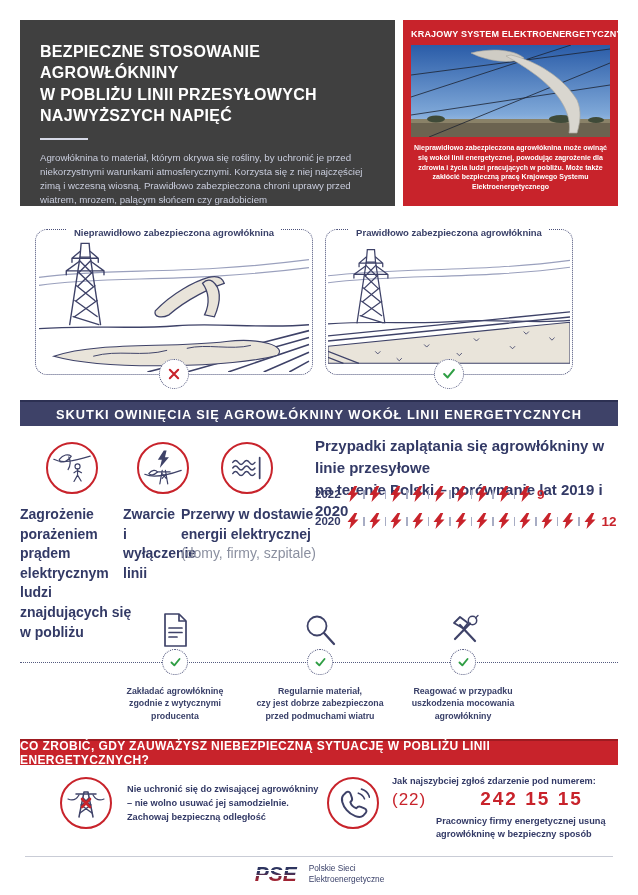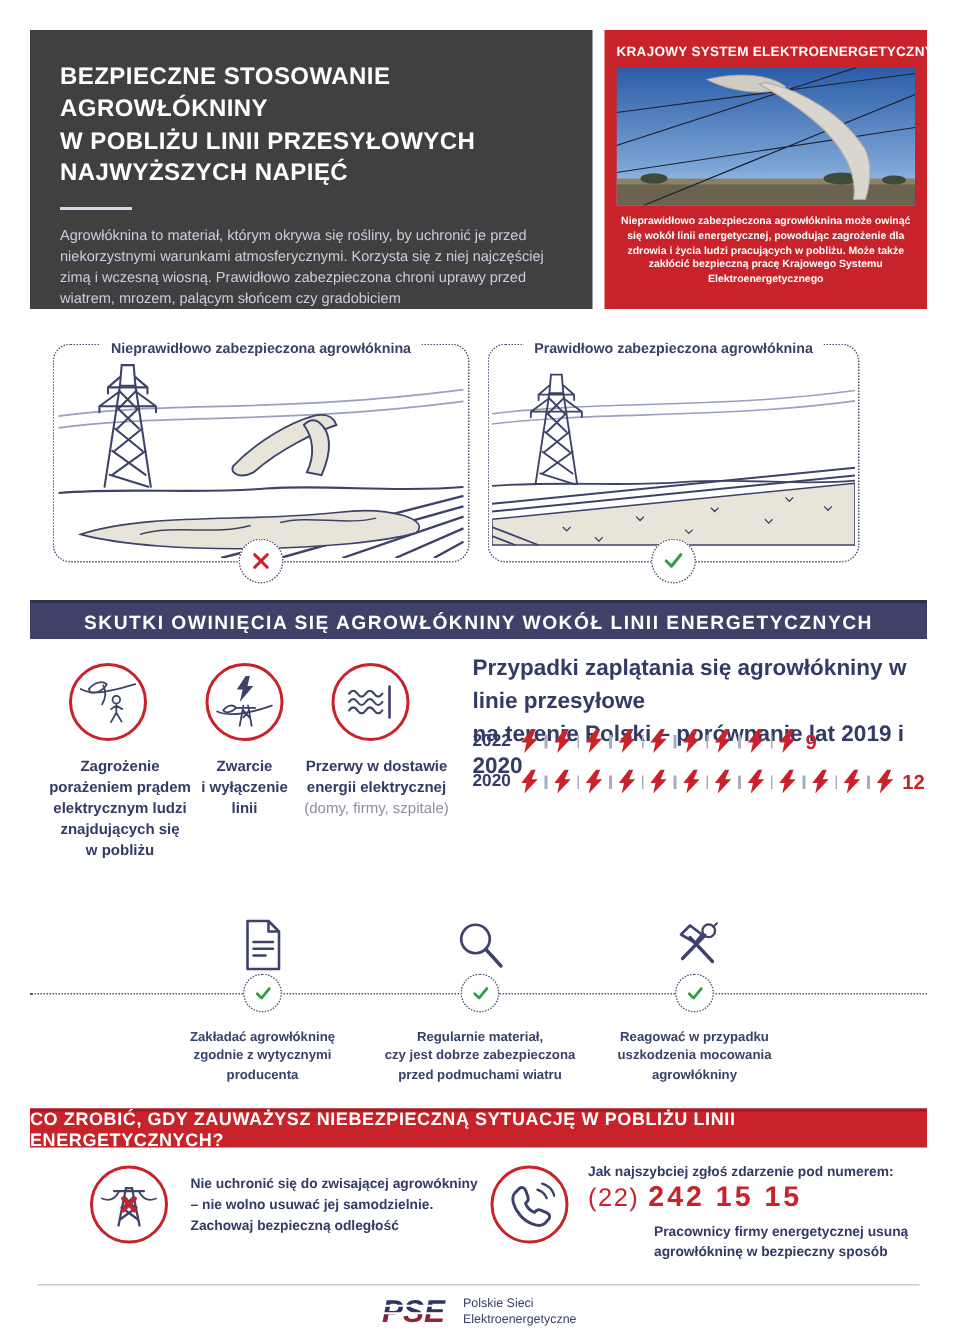--- a/index.html
+++ b/index.html
@@ -57,21 +57,21 @@
   .banner.red  { background:#c8232b; border-top:2px solid #9e1b21; font-size:12px; letter-spacing:.4px; }
   #banner-effects { top:400px; }
   #banner-usage   { top:580px; }
   #banner-emergency { top:739px; }
 
   
   .fx-circle {
     position:absolute; width:52px; height:52px; border:2px solid #c8232b; border-radius:50%;
     top:442px; background:#fff; display:flex; align-items:center; justify-content:center;
   }
-  .fx-cap { position:absolute; top:505px; text-align:center; font-size:10px; font-weight:bold;
+  .fx-cap { position:absolute; top:505px; text-align:left; font-size:14px; font-weight:bold;
             color:#333a66; line-height:1.4; }
   .fx-sub { font-weight:normal; color:#8b90a0; }
 
   .chart-title { position:absolute; left:315px; top:435px; width:300px;
                  font-size:15px; font-weight:bold; color:#333a66; line-height:1.45; }
   #bolt-rows { position:absolute; left:315px; top:484px; width:303px; }
   .bolt-row { display:flex; align-items:center; height:20px; margin-bottom:7px; }
   .bolt-year { width:32px; font-size:11.5px; font-weight:bold; color:#333a66; }
   .bolts { display:flex; align-items:center; gap:2px; }
   .bolt { width:12px; height:16px; display:block; }
@@ -90,21 +90,21 @@
               font-size:8.8px; font-weight:bold; color:#3a4169; line-height:1.42; }
 
   
   .em-circle {
     position:absolute; top:777px; width:52px; height:52px; border:2.5px solid #c8232b;
     border-radius:50%; background:#fff; display:flex; align-items:center; justify-content:center;
   }
   .em-warning { position:absolute; left:127px; top:783px; width:220px;
                 font-size:9.2px; font-weight:bold; color:#333a66; line-height:1.5; }
   .call-intro { position:absolute; left:392px; top:776px; font-size:9.2px; font-weight:bold; color:#333a66; }
-  .phone-line { position:absolute; left:392px; top:788px; display:flex; align-items:baseline; }
+  .phone-line { position:absolute; left:392px; top:788px; display:flex; align-items:baseline;gap:48px; }
   .phone-prefix { font-size:17px; color:#c8232b; font-weight:normal; letter-spacing:1px; }
   .phone-number { font-size:19px; color:#c8232b; font-weight:bold; letter-spacing:2px; margin-left:6px; }
   .call-note { position:absolute; left:392px; top:815px; font-size:9.2px; font-weight:bold;
                color:#333a66; line-height:1.45;margin-left:44px; }
 
   
   .foot-rule { position:absolute; left:25px; top:856px; width:588px; height:1px; background:#c9ccd6; }
   .footer-logo { position:absolute; left:50%; top:862px; transform:translateX(-50%);
                  display:flex; align-items:center; gap:7px; }
   .company { font-size:8.3px; color:#3a4169; line-height:1.3; }

